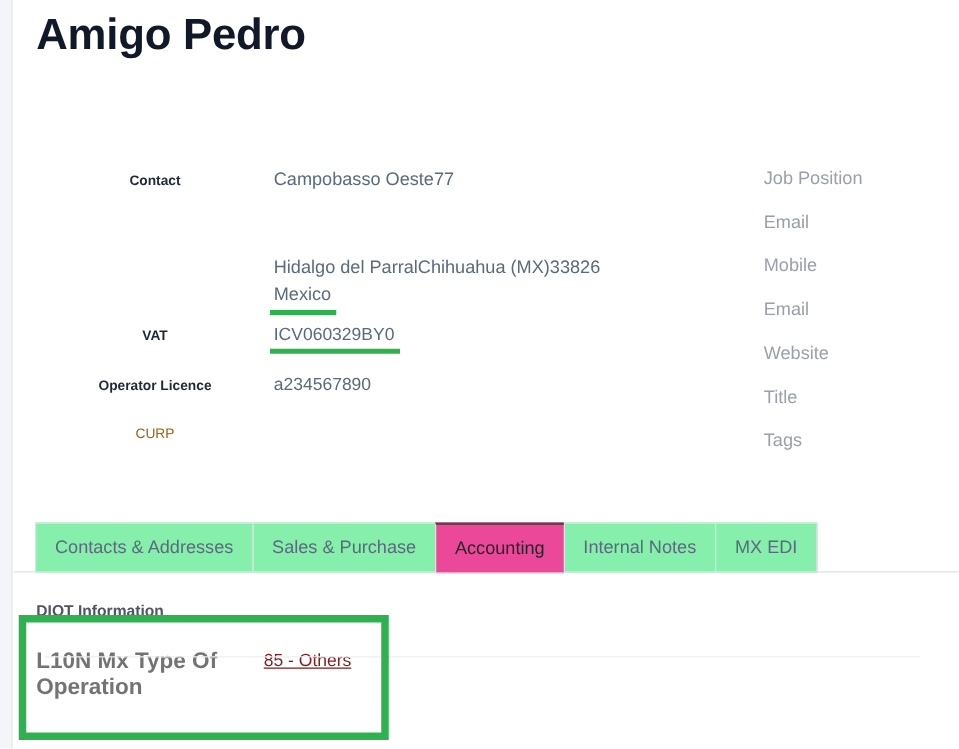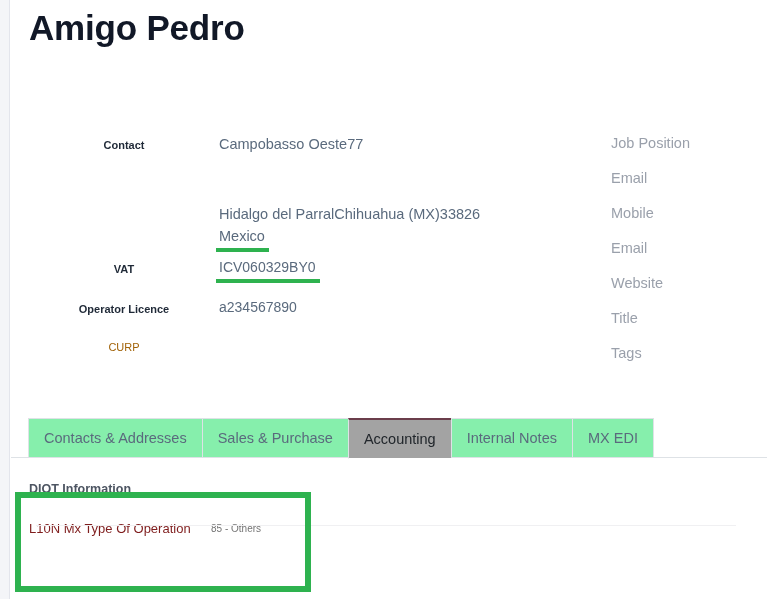--- a/index.html
+++ b/index.html
@@ -148,21 +148,21 @@
     color: #5a6a7d;
     background: #86efac;
     border: 1px solid #dee2e6;
     border-right: none;
     white-space: nowrap;
     position: relative;
   }
   .tab:last-child { border-right: 1px solid #dee2e6; }
   .tab.active {
     color: #21262b;
-    background: #a3a3a3;
+    background: #ec4899;
     border-top: 2px solid #6b3d4b;
     border-bottom: 1px solid #ffffff;
     z-index: 3;
     height: 41px;
   }
 
   
   .panel {
     position: absolute;
     left: 18px; top: 480px;
@@ -185,30 +185,31 @@
   .panel-body {
     padding-top: 13px;
   }
   .panel-row {
     display: flex;
     align-items: flex-start;
   }
   .panel-lbl {
     width: 182px;
     flex: 0 0 182px;
-    font-size: 13px;
-    font-weight: normal;
+    font-size: 18px;
+    font-weight: bold;
+    color: #737373;
+    line-height: 21px;
+  }
+  .panel-val {
+    font-size: 14px;
     color: #7f1d1d;
     line-height: 21px;
-  }
-  .panel-val {
-    font-size: 10px;
-    color: #737373;
-    line-height: 21px;
-    white-space: nowrap;
+    white-space: nowrap;
+    text-decoration: underline;
   }
 
   
   .hl-box {
     position: absolute;
     left: 15px; top: 492px;
     width: 296px; height: 100px;
     border: 6px solid var(--hl, #2eb24f);
     background: transparent;
     pointer-events: none;

